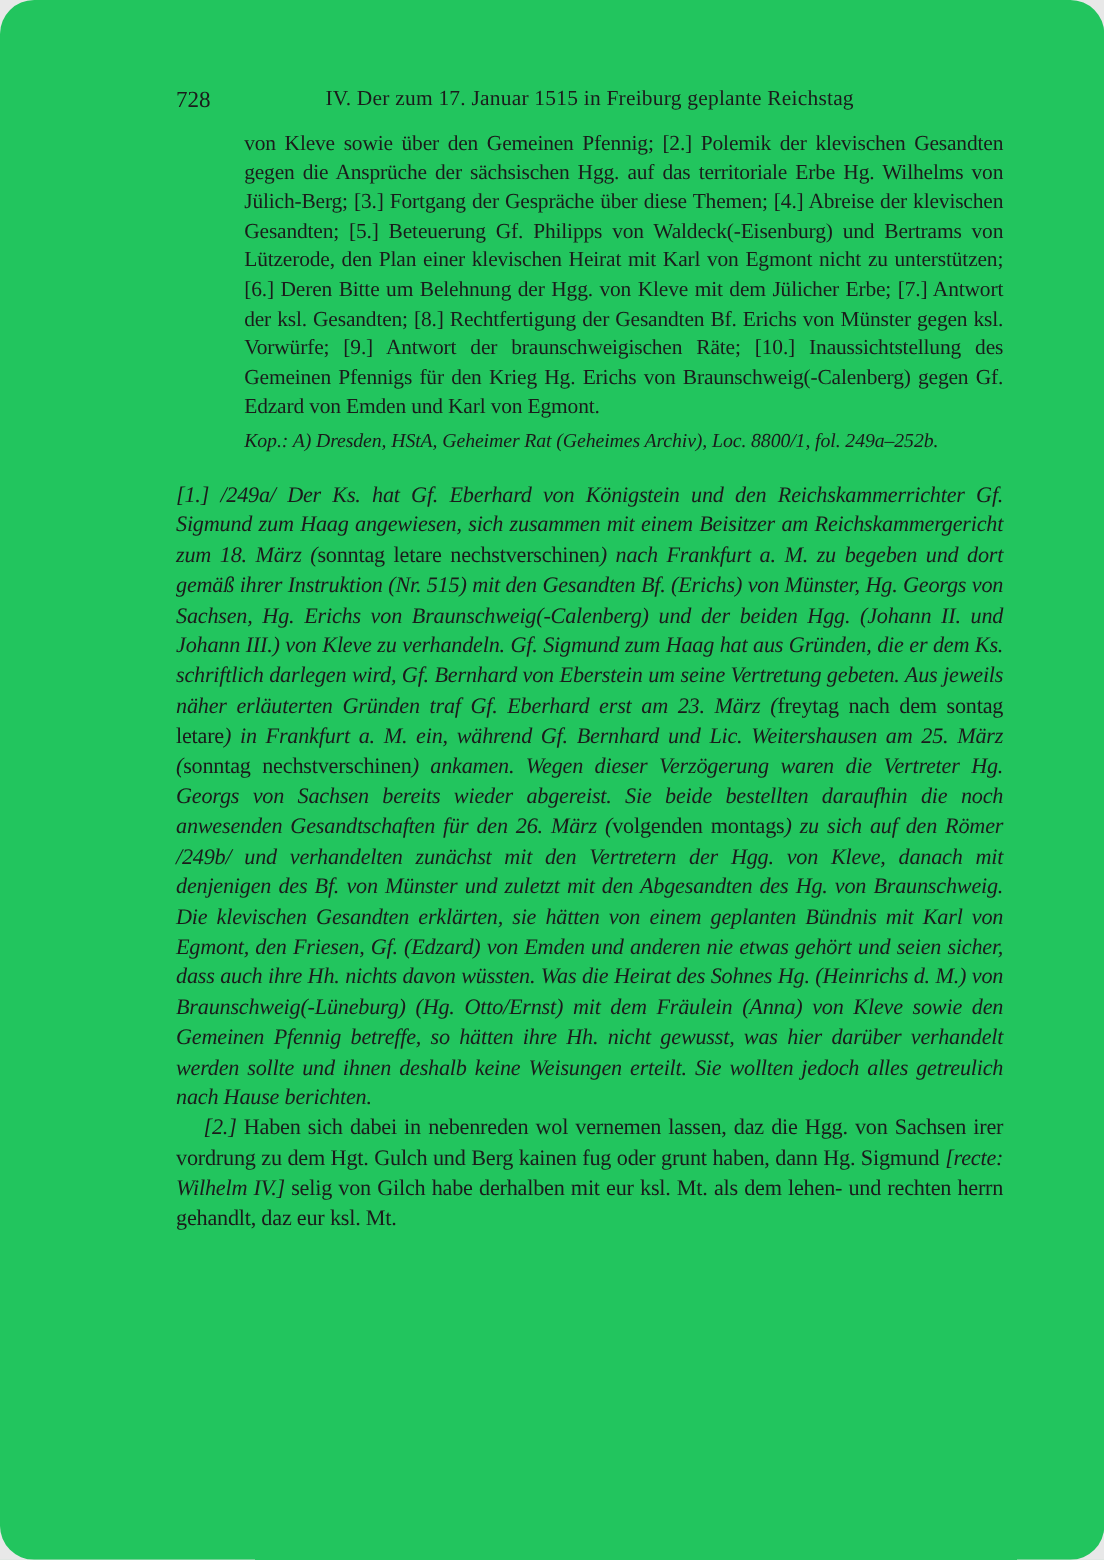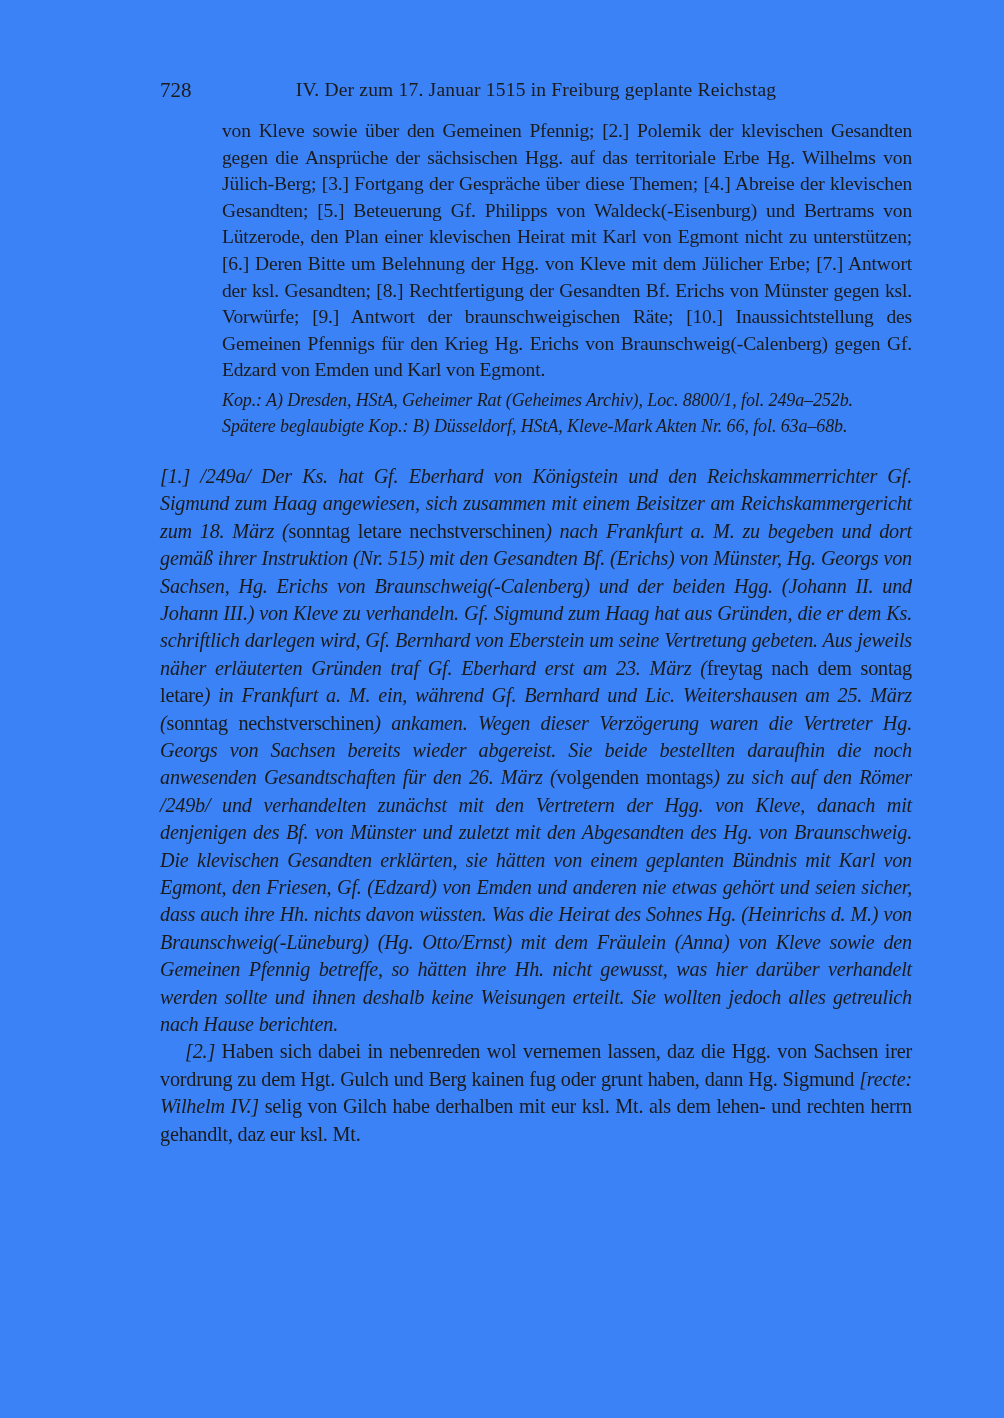--- a/index.html
+++ b/index.html
@@ -5,24 +5,25 @@
   html, body {
     margin: 0;
     padding: 0;
     background: #e8e8e8;
   }
   .page {
     position: relative;
     width: 1004px;
     height: 1418px;
     margin: 0 auto;
-    background: #3b82f6;
+    background: #22c55e;
     color: #1b1b1b;
     font-family: "Liberation Serif", "DejaVu Serif", serif;
     overflow: hidden;
+    border-radius: 31px;
   }
   .running-head {
     position: absolute;
     top: 78px;
     left: 160px;
     width: 752px;
     font-size: 20px;
     line-height: 24px;
   }
   .page-number {
@@ -89,21 +90,20 @@
     <span class="page-number">728</span>
     <span class="running-title">IV. Der zum 17. Januar 1515 in Freiburg geplante Reichstag</span>
   </div>
 
   <div class="content">
 
     <p class="summary">von Kleve sowie über den Gemeinen Pfennig; [2.] Polemik der klevischen Gesandten gegen die Ansprüche der sächsischen Hgg. auf das territoriale Erbe Hg. Wilhelms von Jülich-Berg; [3.] Fortgang der Gespräche über diese Themen; [4.] Abreise der klevischen Gesandten; [5.] Beteuerung Gf. Philipps von Waldeck(-Eisenburg) und Bertrams von Lützerode, den Plan einer klevischen Heirat mit Karl von Egmont nicht zu unterstützen; [6.] Deren Bitte um Belehnung der Hgg. von Kleve mit dem Jülicher Erbe; [7.] Antwort der ksl. Gesandten; [8.] Rechtfertigung der Gesandten Bf. Erichs von Münster gegen ksl. Vorwürfe; [9.] Antwort der braunschweigischen Räte; [10.] Inaussichtstellung des Gemeinen Pfennigs für den Krieg Hg. Erichs von Braunschweig(-Calenberg) gegen Gf. Edzard von Emden und Karl von Egmont.</p>
 
     <div class="sources">
         <p>Kop.: A) Dresden, HStA, Geheimer Rat (Geheimes Archiv), Loc. 8800/1, fol. 249a–252b.</p>
-        <p>Spätere beglaubigte Kop.: B) Düsseldorf, HStA, Kleve-Mark Akten Nr. 66, fol. 63a–68b.</p>
       </div>
 
     <div class="body-text">
         <p class=""><span class="seg-italic">[1.] /249a/ Der Ks. hat Gf. Eberhard von Königstein und den Reichskammerrichter Gf. Sigmund zum Haag angewiesen, sich zusammen mit einem Beisitzer am Reichskammergericht zum 18. März (</span><span class="seg-roman">sonntag letare nechstverschinen</span><span class="seg-italic">) nach Frankfurt a. M. zu begeben und dort gemäß ihrer Instruktion (Nr. 515) mit den Gesandten Bf. (Erichs) von Münster, Hg. Georgs von Sachsen, Hg. Erichs von Braunschweig(-Calenberg) und der beiden Hgg. (Johann II. und Johann III.) von Kleve zu verhandeln. Gf. Sigmund zum Haag hat aus Gründen, die er dem Ks. schriftlich darlegen wird, Gf. Bernhard von Eberstein um seine Vertretung gebeten. Aus jeweils näher erläuterten Gründen traf Gf. Eberhard erst am 23. März (</span><span class="seg-roman">freytag nach dem sontag letare</span><span class="seg-italic">) in Frankfurt a. M. ein, während Gf. Bernhard und Lic. Weitershausen am 25. März (</span><span class="seg-roman">sonntag nechstverschinen</span><span class="seg-italic">) ankamen. Wegen dieser Verzögerung waren die Vertreter Hg. Georgs von Sachsen bereits wieder abgereist. Sie beide bestellten daraufhin die noch anwesenden Gesandtschaften für den 26. März (</span><span class="seg-roman">volgenden montags</span><span class="seg-italic">) zu sich auf den Römer /249b/ und verhandelten zunächst mit den Vertretern der Hgg. von Kleve, danach mit denjenigen des Bf. von Münster und zuletzt mit den Abgesandten des Hg. von Braunschweig. Die klevischen Gesandten erklärten, sie hätten von einem geplanten Bündnis mit Karl von Egmont, den Friesen, Gf. (Edzard) von Emden und anderen nie etwas gehört und seien sicher, dass auch ihre Hh. nichts davon wüssten. Was die Heirat des Sohnes Hg. (Heinrichs d. M.) von Braunschweig(-Lüneburg) (Hg. Otto/Ernst) mit dem Fräulein (Anna) von Kleve sowie den Gemeinen Pfennig betreffe, so hätten ihre Hh. nicht gewusst, was hier darüber verhandelt werden sollte und ihnen deshalb keine Weisungen erteilt. Sie wollten jedoch alles getreulich nach Hause berichten.</span></p>
         <p class="indent"><span class="seg-italic">[2.] </span><span class="seg-roman">Haben sich dabei in nebenreden wol vernemen lassen, daz die Hgg. von Sachsen irer vordrung zu dem Hgt. Gulch und Berg kainen fug oder grunt haben, dann Hg. Sigmund </span><span class="seg-italic">[recte: Wilhelm IV.] </span><span class="seg-roman">selig von Gilch habe derhalben mit eur ksl. Mt. als dem lehen- und rechten herrn gehandlt, daz eur ksl. Mt.</span></p>
       </div>
 
   </div>
 
 </div>

